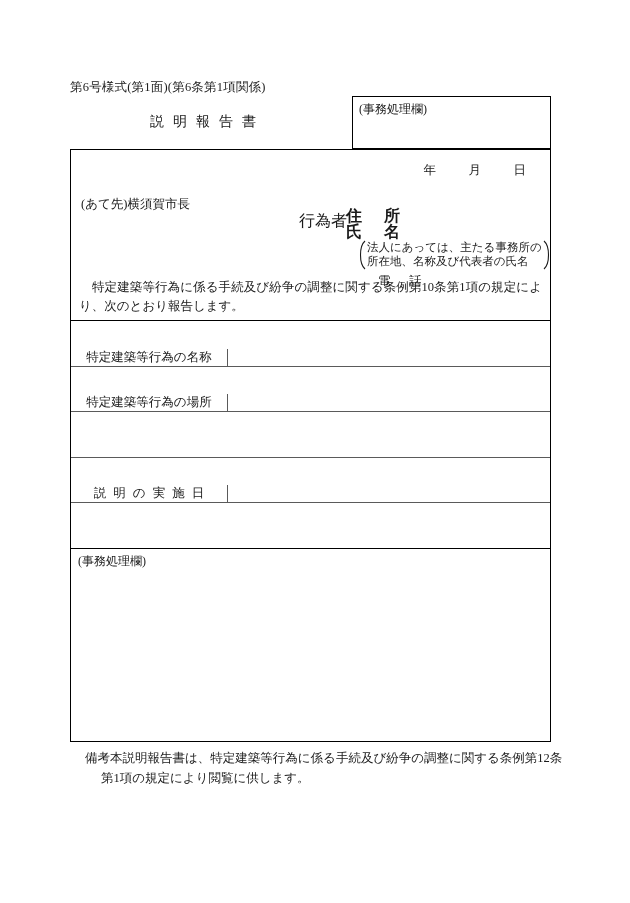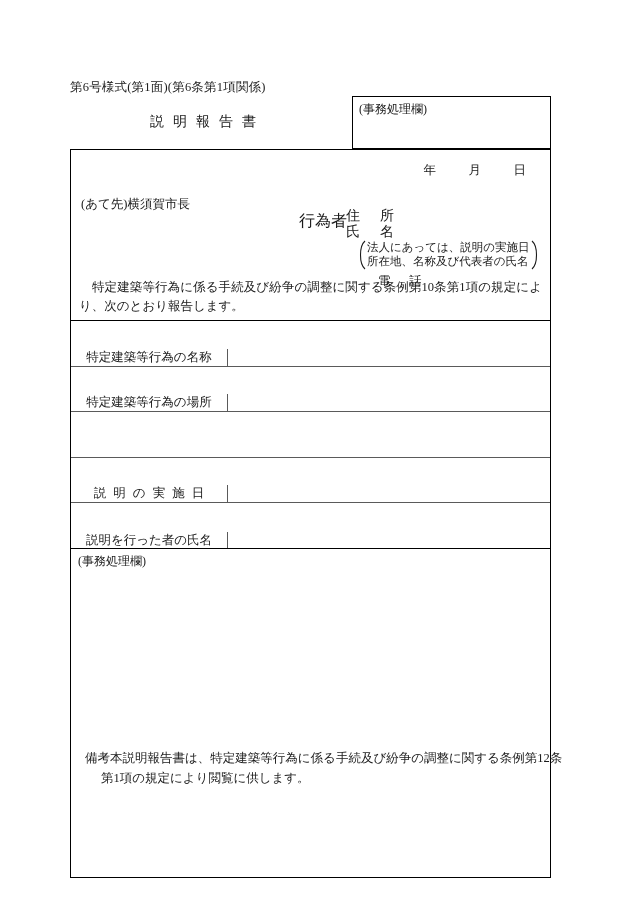--- a/index.html
+++ b/index.html
@@ -58,21 +58,21 @@
     font-size: 12px;
     white-space: nowrap;
   }
 
   
   .main-frame {
     position: absolute;
     left: 70px;
     top: 149px;
     width: 481px;
-    height: 729px;
+    height: 593px;
     border: 1.6px solid #000;
     box-sizing: border-box;
   }
 
   
   .decl {
     position: absolute;
     left: 0;
     top: 0;
     right: 0;
@@ -109,24 +109,25 @@
     left: 0;
     top: 3px;
     font-size: 16px;
   }
   .actor-fields {
     position: absolute;
     left: 47px;
     top: 0;
   }
   .actor-fields .fld {
-    font-size: 14px;
+    font-size: 16px;
     letter-spacing: 3px;
     line-height: 16px;
     white-space: nowrap;
+    font-weight: bold;
   }
 
   .paren-note {
     position: absolute;
     left: 60px;
     top: 32px;
     display: flex;
     align-items: stretch;
     font-size: 11.5px;
     line-height: 14px;
@@ -252,21 +253,21 @@
           <div class="fld">氏　名</div>
         </div>
 
         <div class="paren-note">
           <span class="brace">
             <svg width="7" height="30" viewBox="0 0 7 30" aria-hidden="true">
               <path d="M6 1 C2.5 4, 1.5 10, 1.5 15 C1.5 20, 2.5 26, 6 29" fill="none" stroke="#1a1a1a" stroke-width="1.1"></path>
             </svg>
           </span>
           <span class="lines">
-            <div>法人にあっては、説明の実施日</div>
+            <div>法人にあっては、主たる事務所の</div>
             <div>所在地、名称及び代表者の氏名</div>
           </span>
           <span class="brace">
             <svg width="7" height="30" viewBox="0 0 7 30" aria-hidden="true">
               <path d="M1 1 C4.5 4, 5.5 10, 5.5 15 C5.5 20, 4.5 26, 1 29" fill="none" stroke="#1a1a1a" stroke-width="1.1"></path>
             </svg>
           </span>
         </div>
 
         <div class="tel">電　話</div>
@@ -290,21 +291,20 @@
       <div class="trow">
         <div class="tvalue"></div>
       </div>
 
       <div class="trow">
         <div class="tlabel spaced">説明の実施日</div>
         <div class="tvalue"></div>
       </div>
 
       <div class="trow">
-        <div class="tlabel">説明を行った者の氏名</div>
         <div class="tvalue"></div>
       </div>
 
     </div>
 
     <div class="office-box-bottom">
       <span class="label">(事務処理欄)</span>
     </div>
 
   </div>

